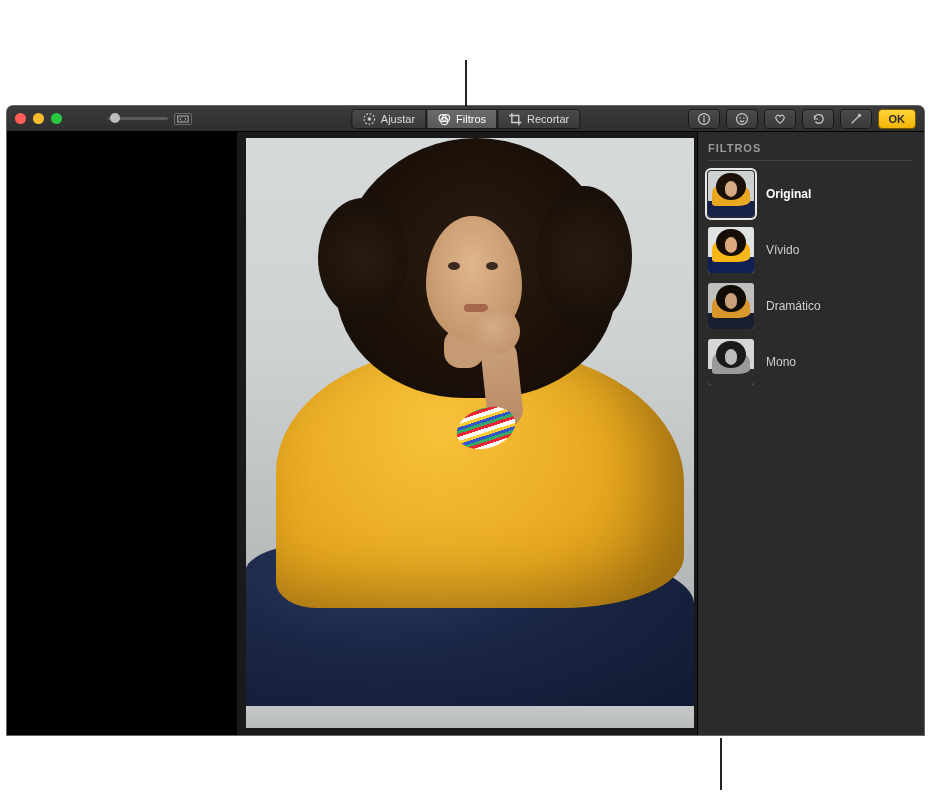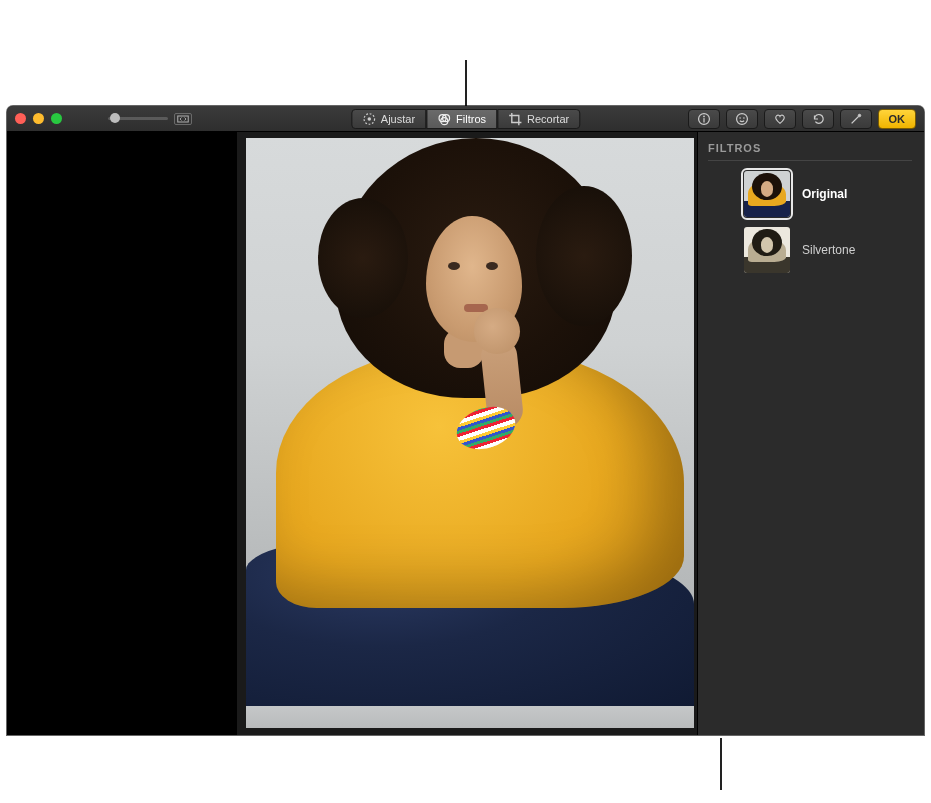--- a/index.html
+++ b/index.html
@@ -62,21 +62,21 @@
   .p-face::before { content:""; position:absolute; left: 22px; top: 46px; width: 12px; height: 8px; background:#3a2a20; border-radius:50%; box-shadow: 38px 0 0 #3a2a20; }
   .p-face::after { content:""; position:absolute; left: 38px; top: 88px; width: 24px; height: 8px; background:#a6664e; border-radius: 6px; }
   .p-hair { position: absolute; left: 90px; bottom: 330px; width: 280px; height: 260px; background: radial-gradient(circle at 50% 45%, #2a1b10 0%, #1c1109 55%, #120b06 100%); border-radius: 50% 50% 46% 46% / 54% 54% 42% 42%; filter: blur(.3px); }
   .p-hair::before, .p-hair::after { content:""; position:absolute; border-radius:50%; background: radial-gradient(circle,#2a1b10,#140d07);} 
   .p-hair::before { left:-18px; top:60px; width:90px; height:120px; }
   .p-hair::after { right:-16px; top:48px; width:96px; height:140px; }
 
   
   .sidebar { flex: 1; background: #2b2b2b; padding: 10px 12px 10px 10px; overflow: hidden; border-left: 1px solid #000; }
   .sb-title { color: #9a9a9a; font-size: 11px; letter-spacing: 1px; font-weight: 600; padding-bottom: 6px; border-bottom: 1px solid #444; }
-  .filters { margin-top: 10px; display: flex; flex-direction: column; gap: 10px; margin-left: 36px; }
+  .filters { margin-top: 10px; display: flex; flex-direction: column; gap: 10px; }
   .frow { display: flex; align-items: center; gap: 12px; cursor: default; }
   .thumb { width: 46px; height: 46px; border-radius: 3px; position: relative; overflow: hidden; flex-shrink: 0; }
   .thumb.selected { outline: 2px solid #e8e8e8; outline-offset: 1px; }
   .thumb .t-sky { position:absolute; inset:0; }
   .thumb .t-fabric { position:absolute; left:0; right:0; bottom:0; height: 34%; }
   .thumb .t-body { position:absolute; left:8%; right:8%; bottom:24%; height:52%; border-radius: 44% 48% 30% 10% / 48% 52% 20% 10%; }
   .thumb .t-hair { position:absolute; left:18%; top:4%; width:64%; height:60%; border-radius:50%; }
   .thumb .t-face { position:absolute; left:36%; top:22%; width:28%; height:34%; border-radius:50%; }
   .flabel { color: #cfcfcf; font-size: 12px; }
   .frow.selected .flabel { color: #fff; font-weight: 600; }
@@ -211,26 +211,46 @@
               <div class="thumb tv-original selected">
                 <div class="t-sky"></div>
                 <div class="t-fabric"></div>
                 <div class="t-body"></div>
                 <div class="t-hair"></div>
                 <div class="t-face"></div>
               </div>
               <div class="flabel">Original</div>
             </div>
             <div class="frow">
-              <div class="thumb tv-silver">
-                <div class="t-sky"></div>
-                <div class="t-fabric"></div>
-                <div class="t-body"></div>
-                <div class="t-hair"></div>
-                <div class="t-face"></div>
-              </div>
-              <div class="flabel">Silvertone</div>
+              <div class="thumb tv-vivid">
+                <div class="t-sky"></div>
+                <div class="t-fabric"></div>
+                <div class="t-body"></div>
+                <div class="t-hair"></div>
+                <div class="t-face"></div>
+              </div>
+              <div class="flabel">Vívido</div>
+            </div>
+            <div class="frow">
+              <div class="thumb tv-dram">
+                <div class="t-sky"></div>
+                <div class="t-fabric"></div>
+                <div class="t-body"></div>
+                <div class="t-hair"></div>
+                <div class="t-face"></div>
+              </div>
+              <div class="flabel">Dramático</div>
+            </div>
+            <div class="frow">
+              <div class="thumb tv-mono">
+                <div class="t-sky"></div>
+                <div class="t-fabric"></div>
+                <div class="t-body"></div>
+                <div class="t-hair"></div>
+                <div class="t-face"></div>
+              </div>
+              <div class="flabel">Mono</div>
             </div>
           </div>
       </div>
     </div>
   </div>
 </div>
 
 </body></html>

